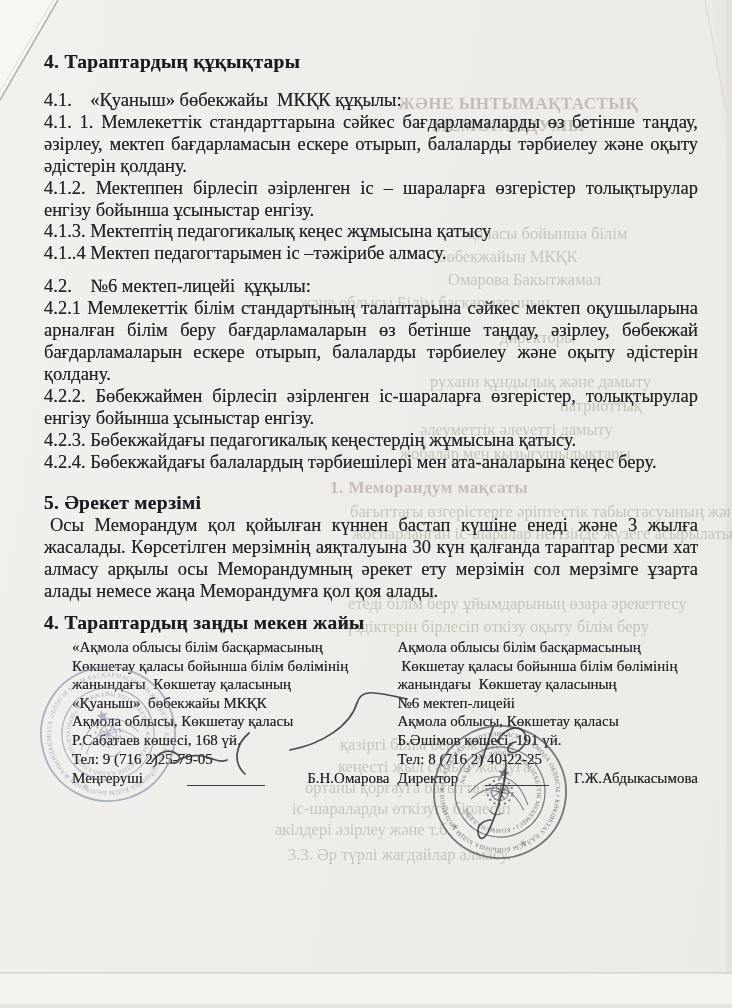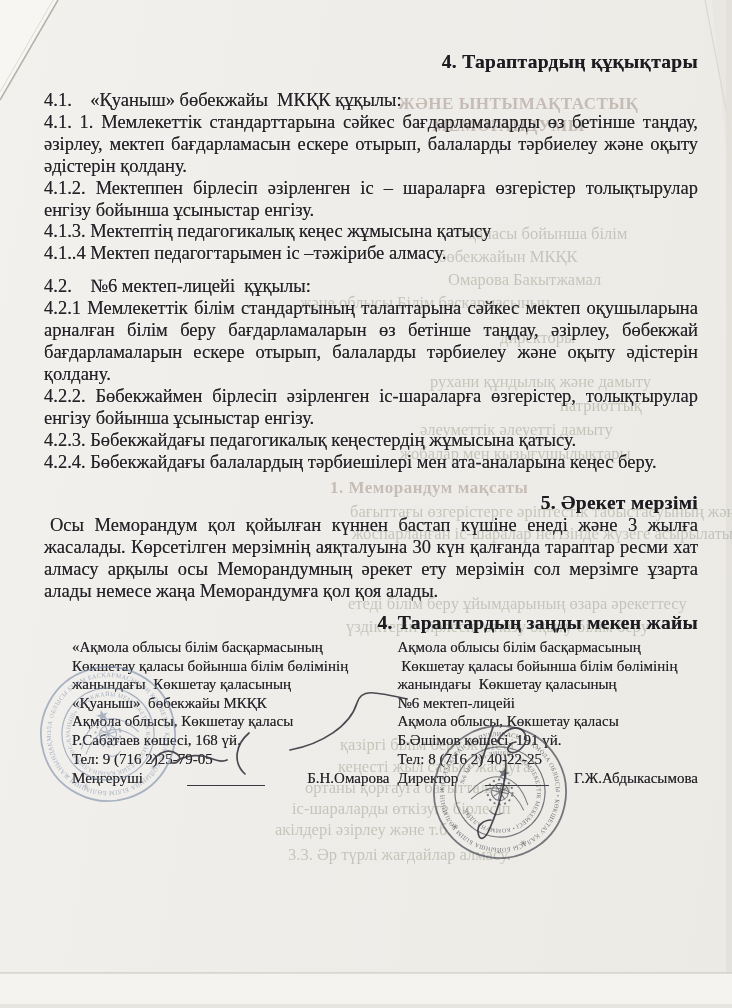--- a/index.html
+++ b/index.html
@@ -10,21 +10,21 @@
     color:#232227;
   }
   .layer{position:absolute;inset:0;pointer-events:none;}
   .artifacts{z-index:1;}
   .ghost-layer{z-index:2;}
   .content{position:absolute;left:44px;top:50px;width:654px;z-index:3;}
   .stamp{position:absolute;z-index:4;pointer-events:none;}
   .sigs{z-index:5;}
   h2.sec{
     margin:0;font-size:19.5px;line-height:24px;font-weight:bold;
-    text-align:right;letter-spacing:.3px;color:#1d1c21;
+    text-align:left;letter-spacing:.3px;color:#1d1c21;
     text-shadow:0 0 .6px rgba(25,25,30,.65);
   }
   h2.h4{margin-bottom:16px;}
   h2.h5{margin-top:18px;}
   h2.h6{margin-top:8px;}
   .content p{
     margin:0;font-size:18.5px;line-height:21.9px;text-align:justify;
     text-shadow:0 0 .55px rgba(28,28,33,.6);
   }
   p.lead{white-space:pre-wrap;text-align:left;}

